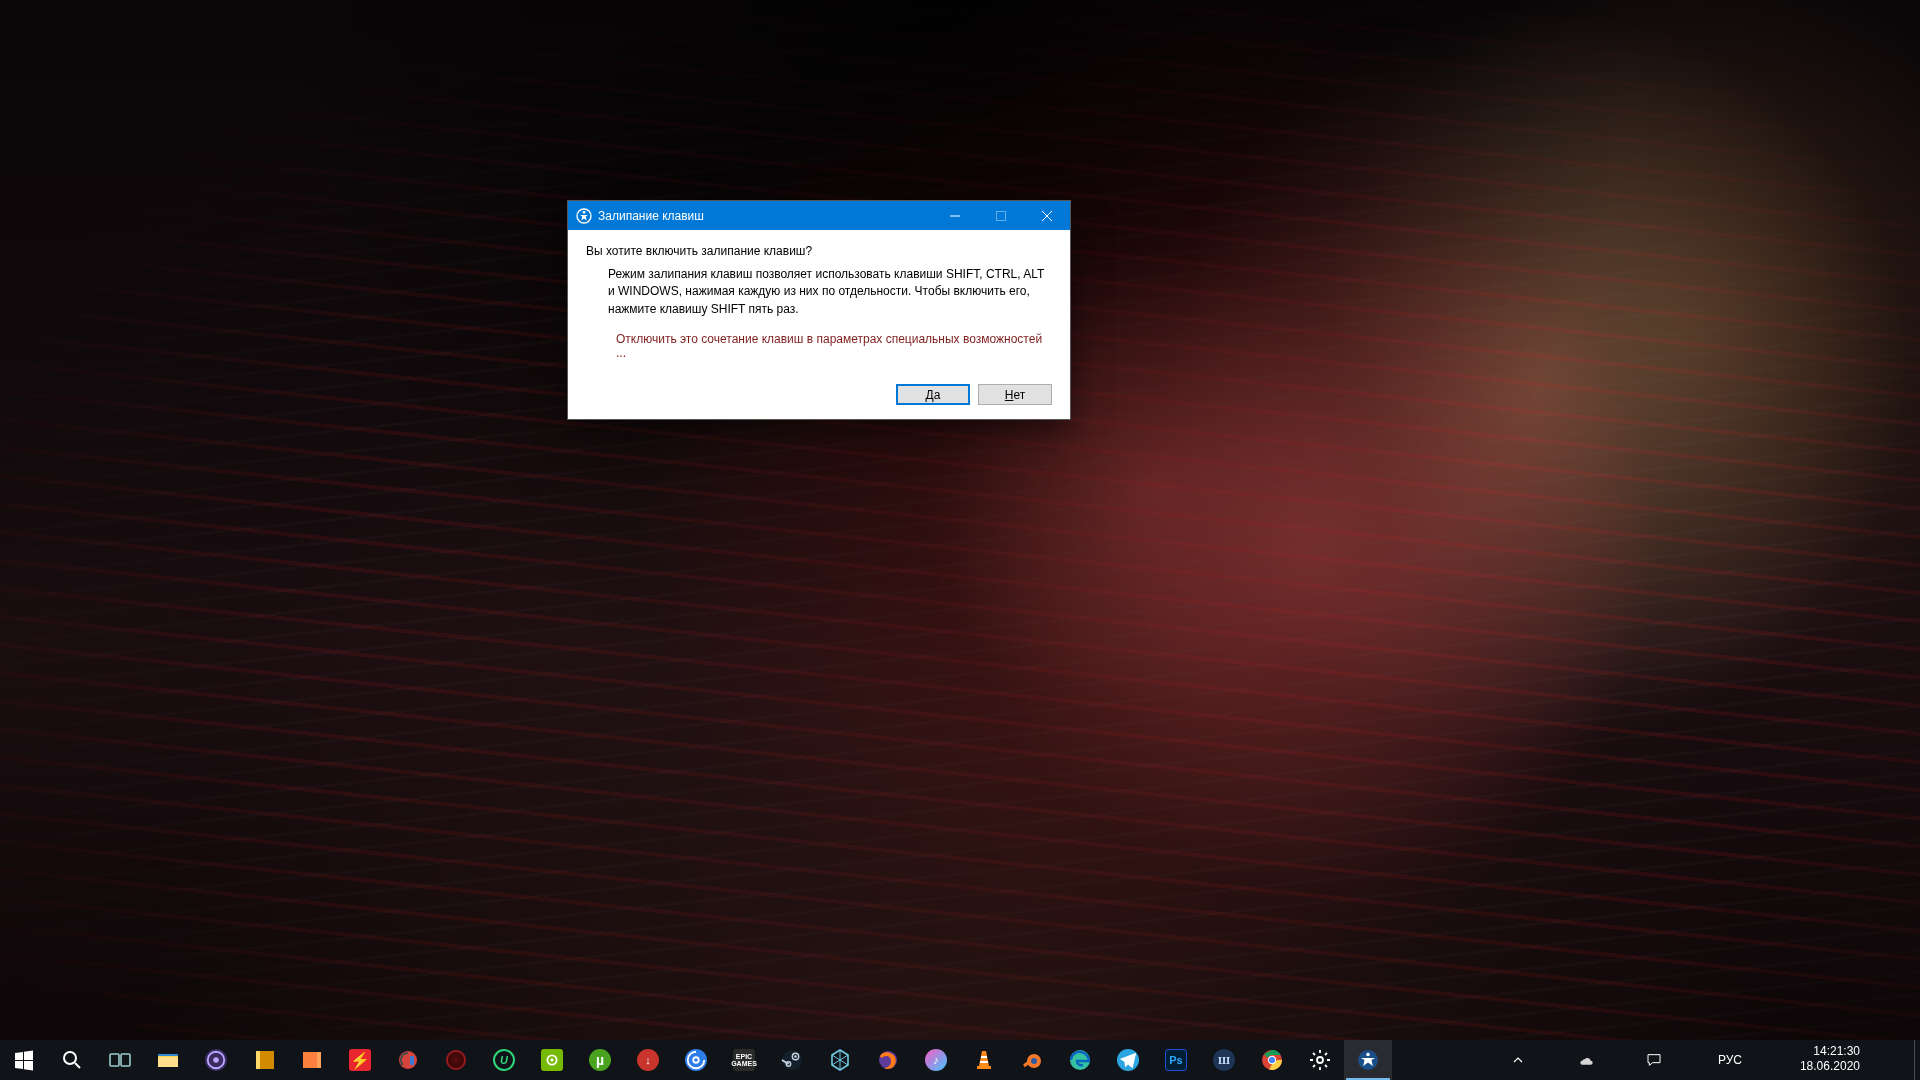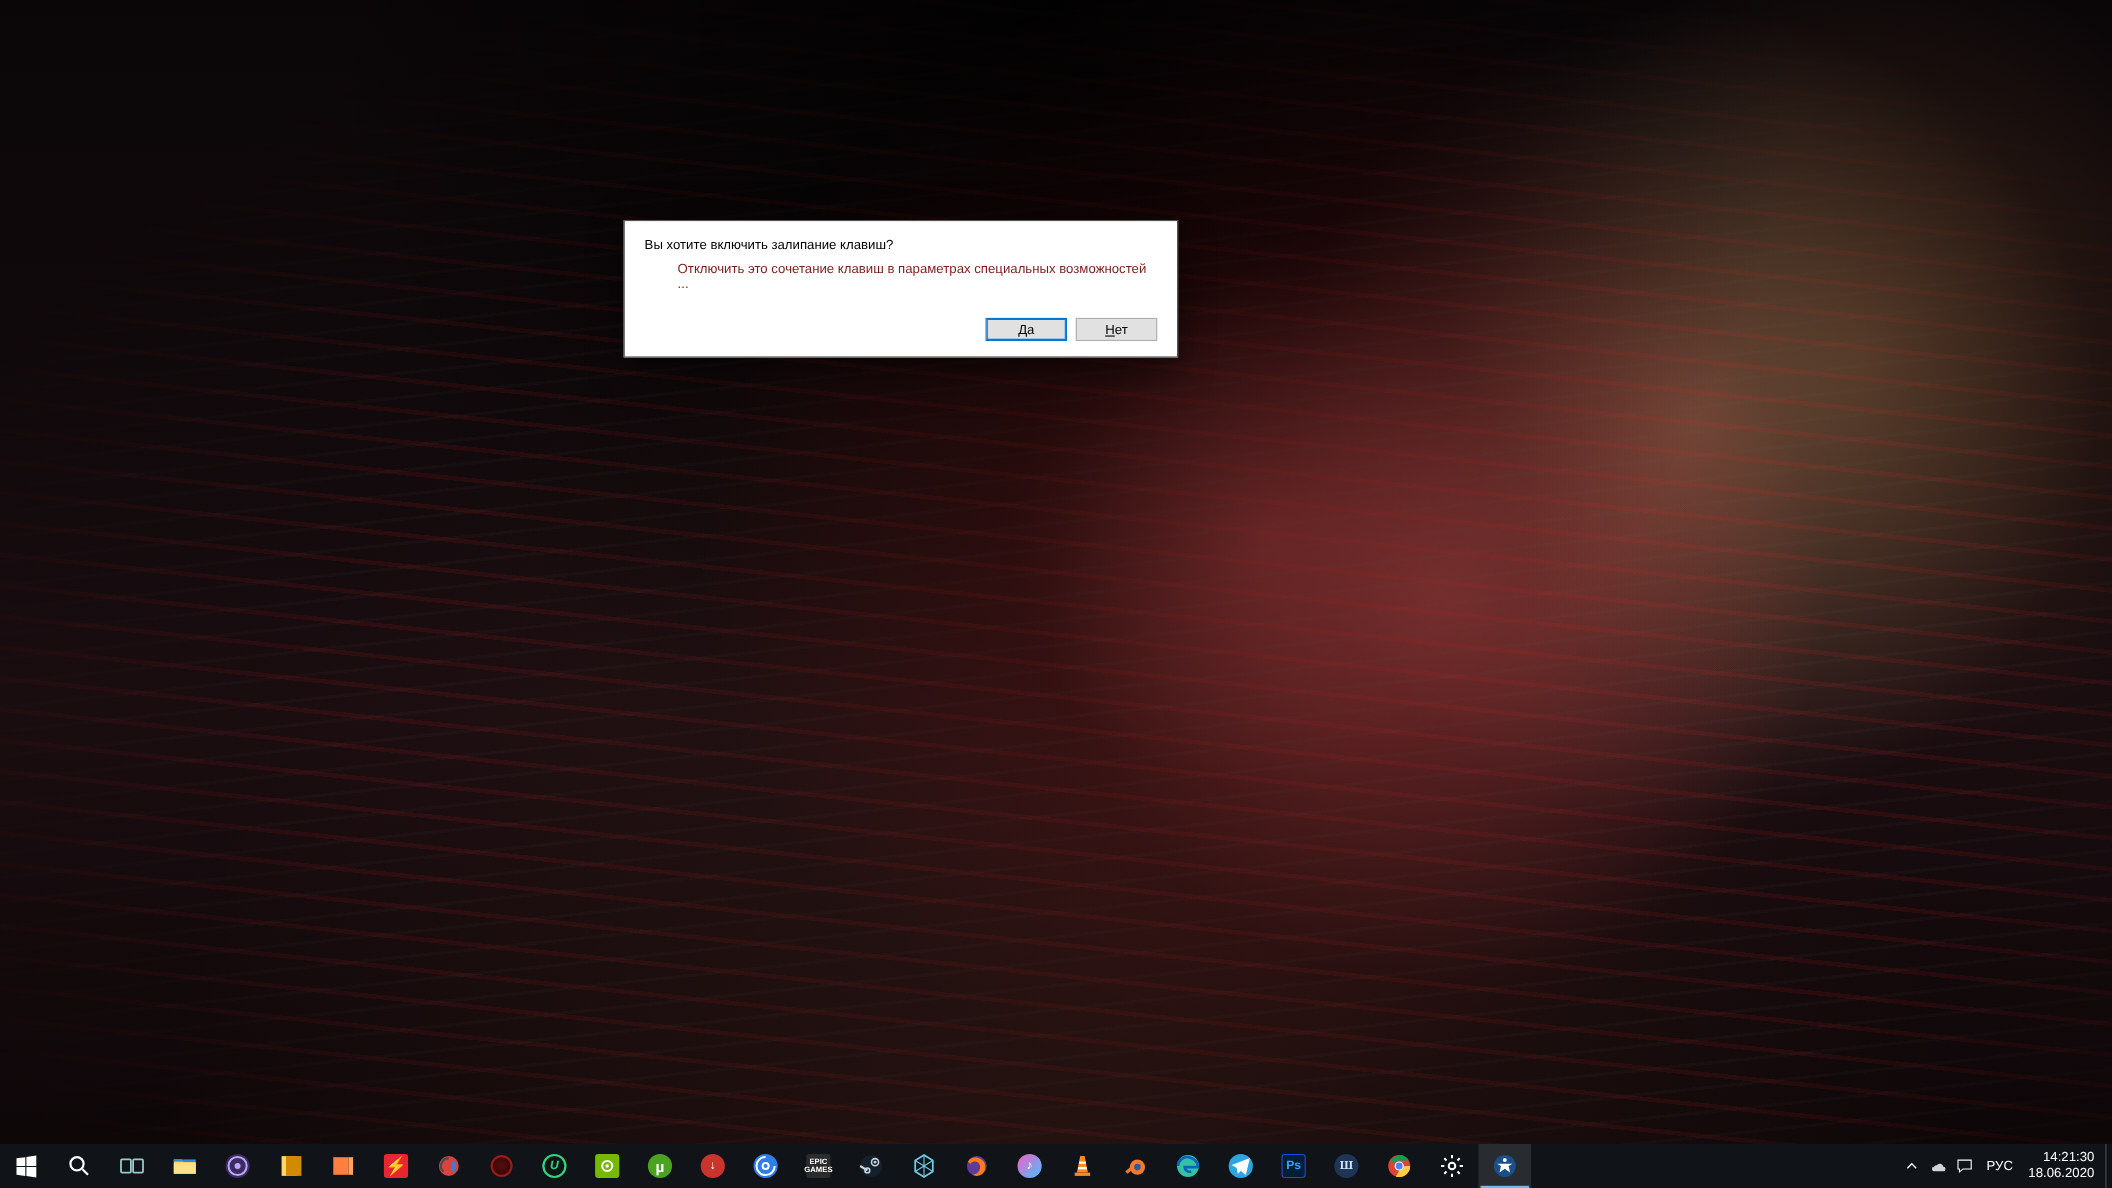--- a/index.html
+++ b/index.html
@@ -94,36 +94,63 @@
     width: 48px;
     display:flex; align-items:center; justify-content:center;
     position:relative;
   }
   .tb-item.active { background: rgba(255,255,255,0.10); }
   .tb-item.active::after{
     content:""; position:absolute; left:2px; right:2px; bottom:0; height:2px; background:#76b9ed;
   }
   .tb-item svg, .tb-item .glyph { width:24px; height:24px; }
 
-  .tb-right { margin-left:auto; display:flex; align-items:center; }
+  .tb-right { margin-left:auto; display:flex; align-items:center;gap:44px; }
   .tray-icon { width:24px; height:40px; display:flex; align-items:center; justify-content:center; font-size:13px; }
   .lang { font-size: 12px; padding: 0 8px; display:flex; align-items:center; height:100%; }
   .clock { font-size: 12px; text-align:right; padding: 4px 10px 4px 6px; line-height:1.25; display:flex; flex-direction:column; height:100%; }
   .showdesk { width: 6px; height:100%; border-left:1px solid rgba(255,255,255,0.25); }
 
   .badge { width:22px; height:22px; border-radius:3px; display:flex; align-items:center; justify-content:center; font-size:11px; font-weight:600; }
 </style>
 </head>
 <body>
 
 <div class="wallpaper"></div>
 
 <div class="dialog">
+  <div class="titlebar">
+    <span class="title-icon">
+      <svg viewBox="0 0 16 16">
+          <circle cx="8" cy="8" r="7" fill="none" stroke="#fff" stroke-width="1.3"></circle>
+          <circle cx="8" cy="4.2" r="1.4" fill="#fff"></circle>
+          <path d="M4 7h8l-2.2 1.4.9 4.2L8 10.5l-2.7 2.1.9-4.2z" fill="#fff"></path>
+        </svg>
+    </span>
+    <span class="title-text">Залипание клавиш</span>
+    <span class="spacer"></span>
+    <div class="winbtn minimize">
+      <svg viewBox="0 0 10 10">
+          <path d="M0 5h10" stroke="#fff" stroke-width="1"></path>
+        </svg>
+    </div>
+    <div class="winbtn maximize">
+      <svg viewBox="0 0 10 10">
+          <rect x="0.5" y="0.5" width="9" height="9" fill="none" stroke="#fff" stroke-width="1"></rect>
+        </svg>
+    </div>
+    <div class="winbtn close">
+      <svg viewBox="0 0 10 10">
+          <path d="M0 0l10 10M10 0L0 10" stroke="#fff" stroke-width="1"></path>
+        </svg>
+    </div>
+  </div>
   <div class="dialog-body">
     <div class="dialog-question">Вы хотите включить залипание клавиш?</div>
+    <div class="dialog-desc">Режим залипания клавиш позволяет использовать клавиши SHIFT, CTRL, ALT и WINDOWS, нажимая каждую из них по отдельности. Чтобы включить его, нажмите клавишу SHIFT пять раз.</div>
     <div class="dialog-link">Отключить это сочетание клавиш в параметрах специальных возможностей ...</div>
   </div>
   <div class="dialog-buttons">
     <button class="dlg-btn default">
         <span class="ul">Д</span>
         <span>а</span>
       </button>
     <button class="dlg-btn">
         <span class="ul">Н</span>
         <span>ет</span>

